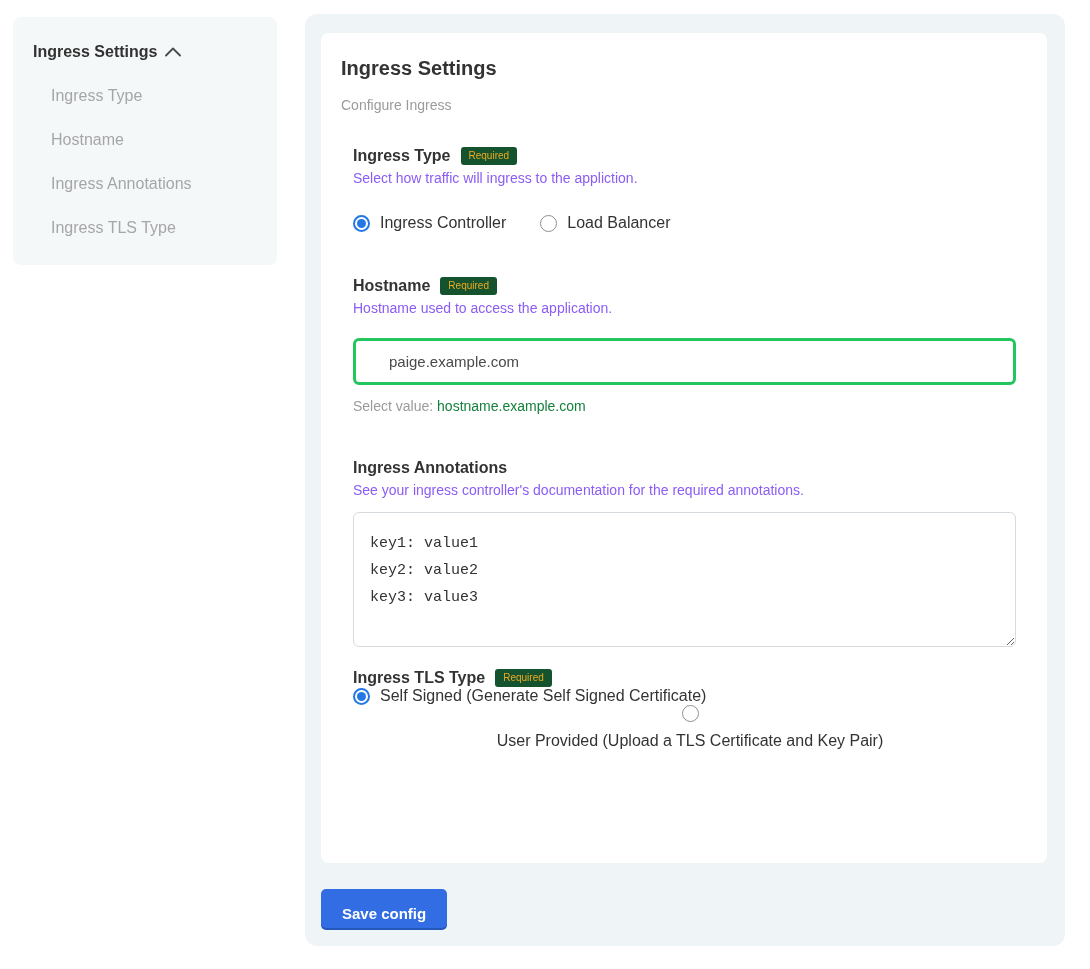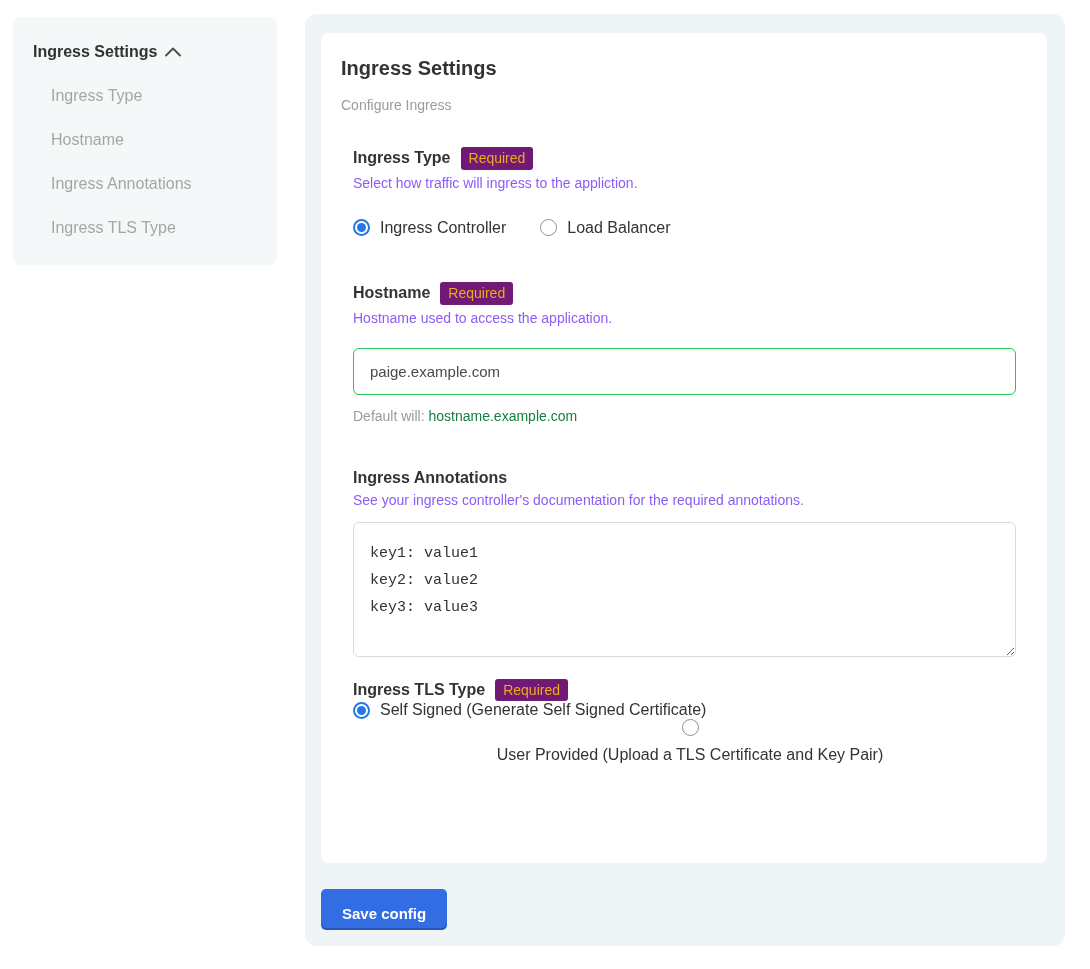--- a/index.html
+++ b/index.html
@@ -79,23 +79,23 @@
     display: flex;
     align-items: center;
     gap: 10px;
   }
   .section-label {
     font-size: 16px;
     font-weight: 700;
     color: #333333;
   }
   .badge {
-    background: #701a75;
+    background: #14532d;
     color: #f1a91e;
-    font-size: 14px;
+    font-size: 10px;
     padding: 3px 8px;
     border-radius: 3px;
     line-height: 1.2;
   }
   .help-text {
     margin-top: 5px;
     font-size: 14px;
     color: #8b5cf6;
   }
 
@@ -132,23 +132,23 @@
     inset: 2px;
     border-radius: 50%;
     background: #2478e4;
   }
 
   
   .text-input {
     margin-top: 22px;
     width: 663px;
     height: 47px;
-    border: 1px solid #22c55e;
+    border: 3px solid #22c55e;
     border-radius: 6px;
-    padding: 0 16px;
+    padding: 0 33px;
     font-size: 15px;
     color: #4a4a4a;
     font-family: "Liberation Sans", sans-serif;
     outline: none;
     display: block;
   }
   .default-line {
     margin-top: 13px;
     font-size: 14px;
   }
@@ -248,21 +248,21 @@
     </section>
 
     <section class="section mt-45">
       <div class="section-header">
         <span class="section-label">Hostname</span>
         <span class="badge">Required</span>
       </div>
       <p class="help-text">Hostname used to access the application.</p>
       <input class="text-input" type="text" value="paige.example.com" style="">
       <p class="default-line">
-        <span class="default-label">Default will:</span>
+        <span class="default-label">Select value:</span>
         <span class="default-value">hostname.example.com</span>
       </p>
     </section>
 
     <section class="section mt-45">
       <div class="section-header">
         <span class="section-label">Ingress Annotations</span>
       </div>
       <p class="help-text">See your ingress controller's documentation for the required annotations.</p>
       <textarea class="annotations-textarea" spellcheck="false" style="">key1: value1

